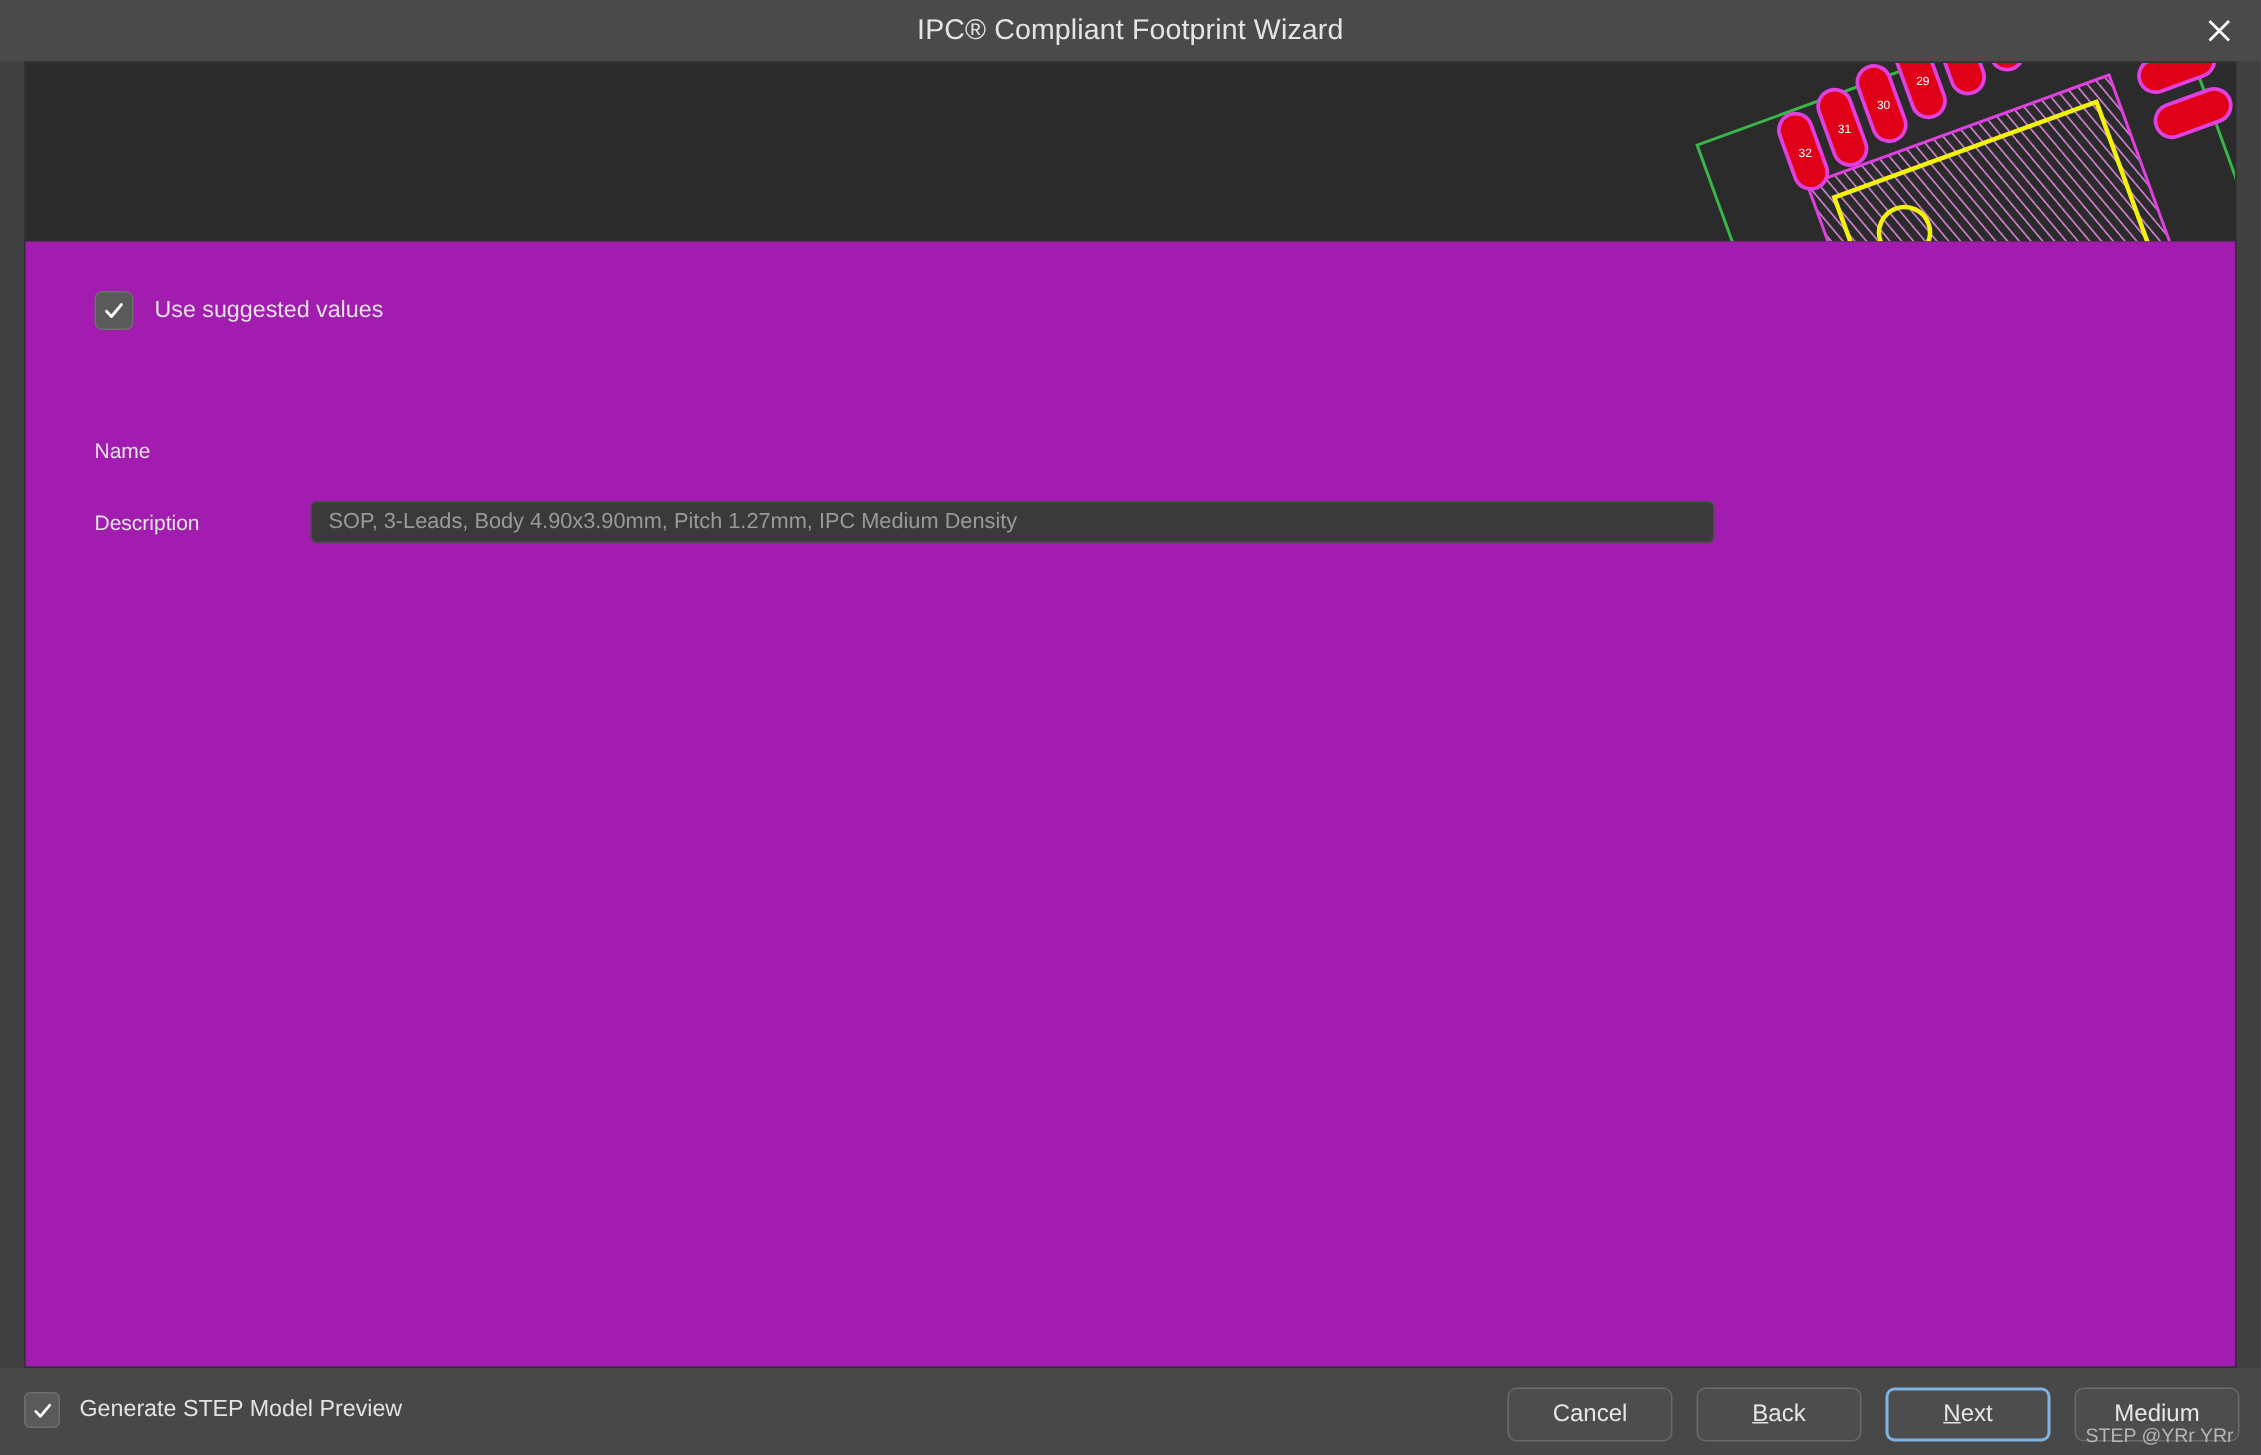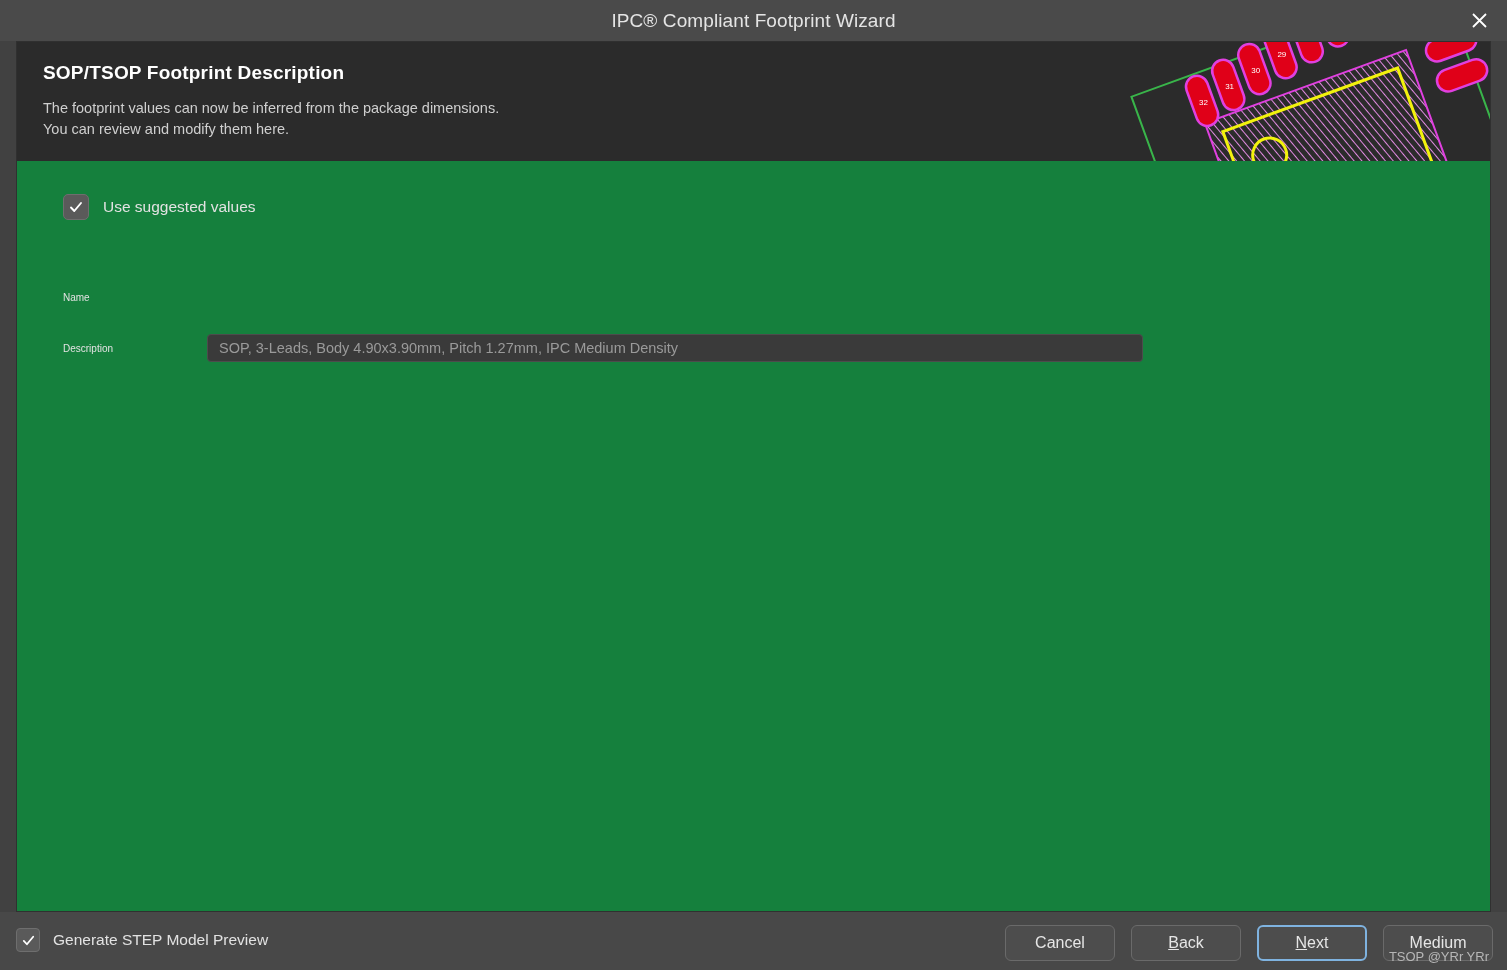--- a/index.html
+++ b/index.html
@@ -104,21 +104,21 @@
   }
   .banner-art svg { display: block; }
 
   
   .form-area {
     position: absolute;
     left: 0;
     top: 119px;
     width: 1473px;
     bottom: 0;
-    background: #15803d;
+    background: #a21caf;
   }
   .checkbox-row {
     position: absolute;
     left: 46px;
     top: 33px;
     display: flex;
     align-items: center;
     gap: 14px;
     cursor: pointer;
   }
@@ -145,21 +145,21 @@
     left: 46px;
     display: flex;
     align-items: center;
     width: 1080px;
   }
   .field-row.name  { top: 131px; }
   .field-row.descr { top: 173px; }
 
   .field-label {
     width: 144px;
-    font-size: 10px;
+    font-size: 14px;
     color: #e2e2e2;
     flex: none;
   }
   .field-input {
     flex: 1;
     height: 28px;
     background: #3a3a3a;
     border: 1px solid #4c4c4c;
     border-radius: 4px;
     box-sizing: border-box;
@@ -244,25 +244,20 @@
     <svg width="17" height="17" viewBox="0 0 17 17" aria-hidden="true">
       <path d="M2 2 L15 15 M15 2 L2 15" stroke="#ffffff" stroke-width="1.8" fill="none"></path>
     </svg>
   </div>
 </div>
 
 <div class="dialog-body">
   <div class="panel">
 
     <div class="banner">
-      <div class="banner-text">
-        <div class="banner-title">SOP/TSOP Footprint Description</div>
-        <div class="banner-sub">The footprint values can now be inferred from the package dimensions.</div>
-        <div class="banner-sub">You can review and modify them here.</div>
-      </div>
 
       <div class="banner-art">
         <svg width="360" height="119" viewBox="0 0 360 119">
           <rect x="0" y="0" width="360" height="119" fill="#2b2b2b"></rect>
           <defs>
             <pattern id="hatch" width="6" height="6" patternUnits="userSpaceOnUse" patternTransform="rotate(-20)">
               <rect width="6" height="6" fill="#2b2b2b"></rect>
               <line x1="0" y1="0" x2="0" y2="6" stroke="#e08ae0" stroke-width="2"></line>
             </pattern>
           </defs>
@@ -377,14 +372,14 @@
       <span><span class="mn">B</span>ack</span>
     </div>
     <div class="btn focused">
       <span><span class="mn">N</span>ext</span>
     </div>
     <div class="btn">
       <span>Medium</span>
     </div>
   </div>
 
-  <div class="watermark">TSOP @YRr YRr</div>
+  <div class="watermark">STEP @YRr YRr</div>
 </div>
 
 </body></html>

